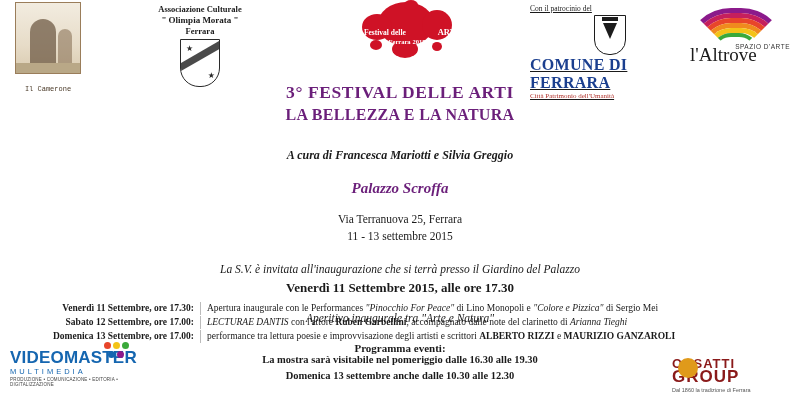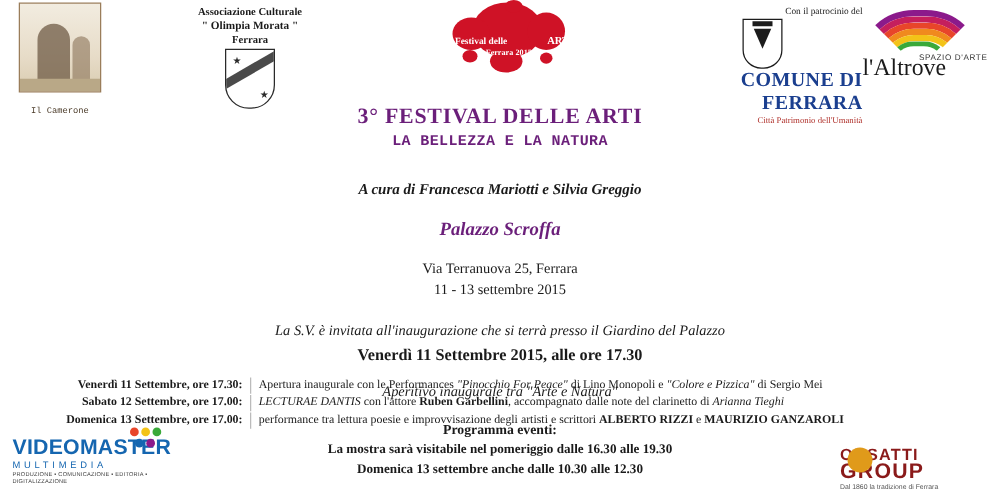--- a/index.html
+++ b/index.html
@@ -132,22 +132,23 @@
     font-family: "Liberation Serif", serif;
   }
   .splat-text .big { font-size: 8.5px; margin-left: 30px; }
   .splat-text .yr { font-size: 6.5px; }
 
   
   .logo-comune {
     position: absolute;
     left: 530px; top: 4px;
     width: 160px;
-    text-align: right;
-    font-family: "Liberation Serif", serif;
+    text-align: left;
+    font-family: "Liberation Serif", serif;
+    text-decoration: underline;
   }
   .logo-comune .patro { font-size: 7.5px; color: #222; }
   .comune-shield {
     width: 30px; height: 38px;
     margin: 2px auto 1px;
     background: #ffffff;
     border: 1.5px solid #1c1c1c;
     border-radius: 0 0 15px 15px;
     position: relative;
   }
@@ -217,22 +218,22 @@
   }
   .title {
     font-family: "Liberation Serif", serif;
     font-size: 17.5px;
     font-weight: bold;
     color: #6b1f7a;
     letter-spacing: .6px;
     margin-top: 2px;
   }
   .subtitle {
-    font-family: Liberation Mono, monospace;
-    font-size: 12px;
+    font-family: Liberation Serif, serif;
+    font-size: 16px;
     font-weight: bold;
     color: #6b1f7a;
     letter-spacing: .3px;
     margin-top: 3px;
   }
   .curator {
     font-family: "Liberation Serif", serif;
     font-size: 12px;
     font-weight: bold;
     font-style: italic;

